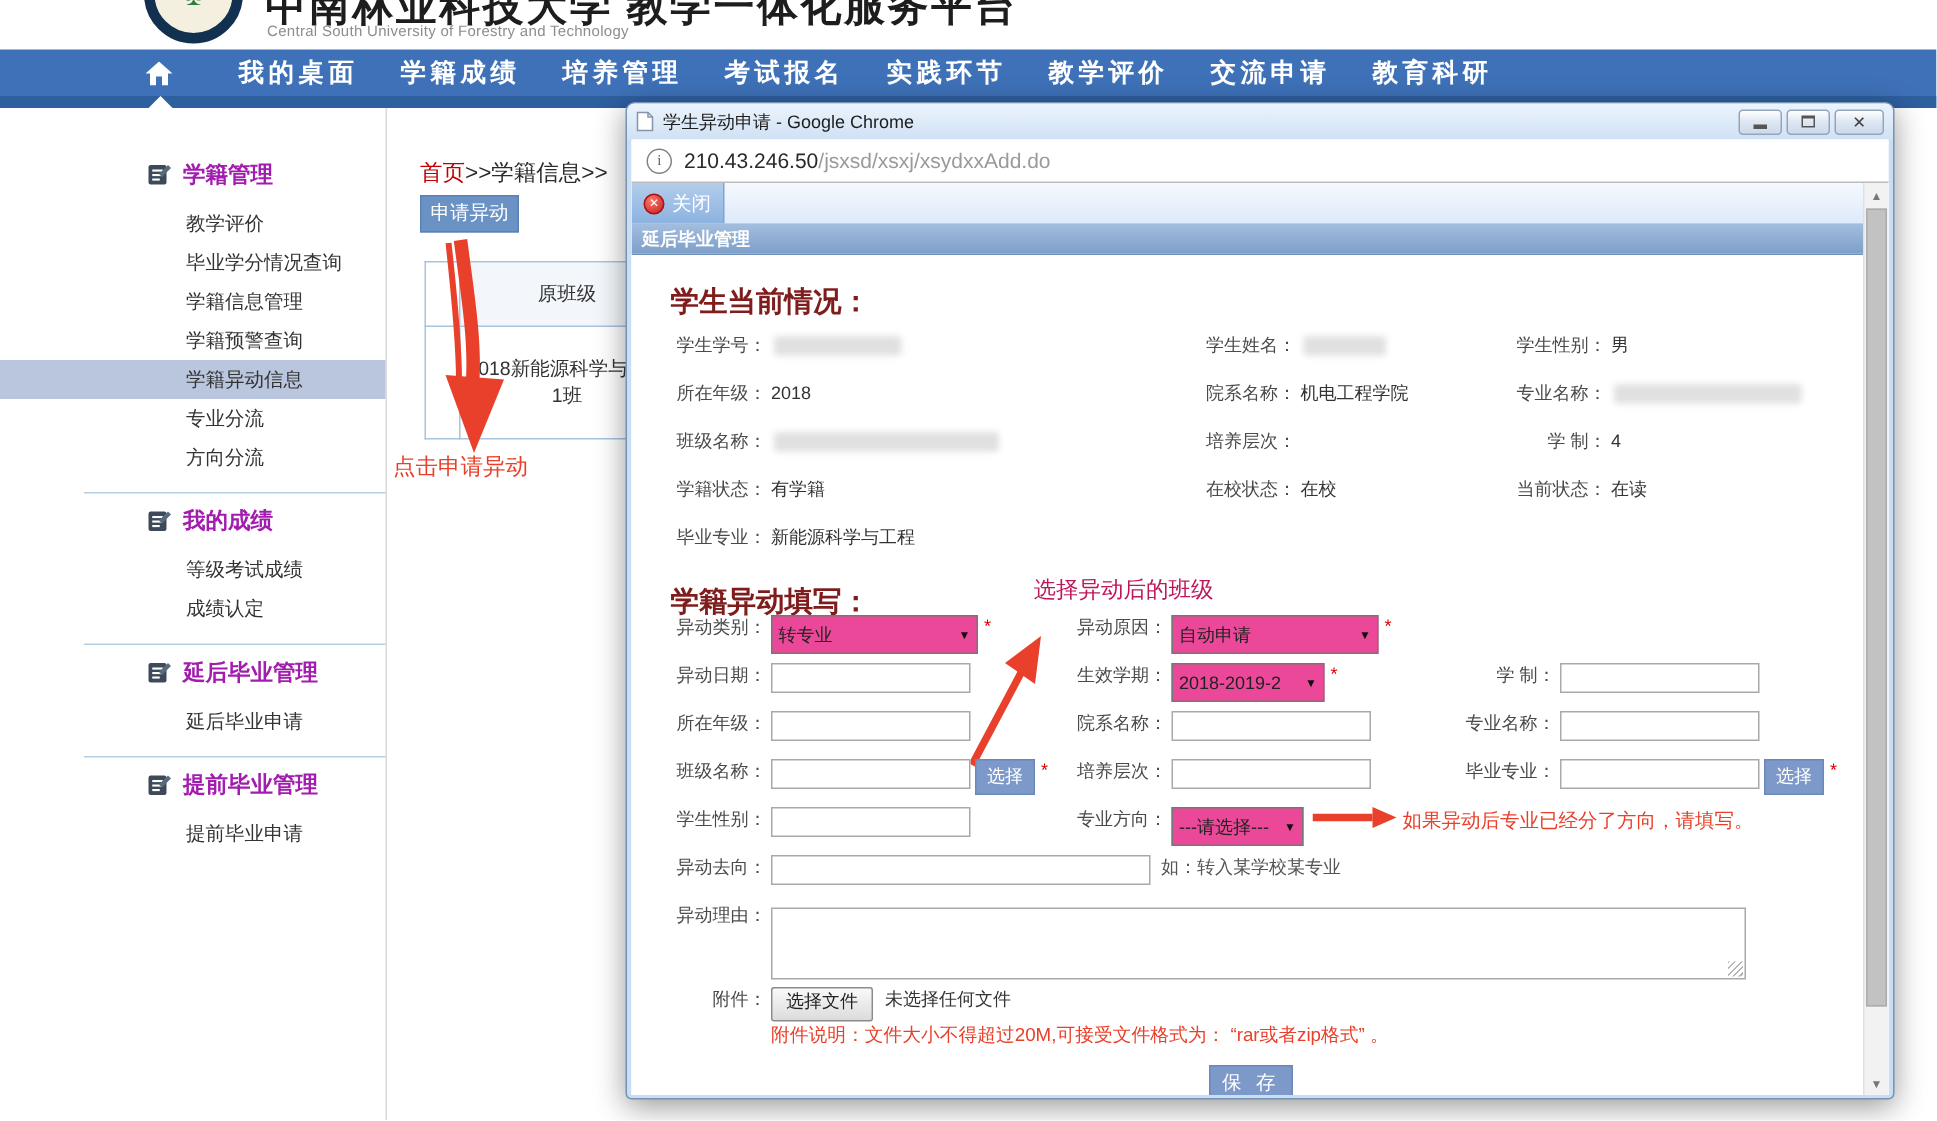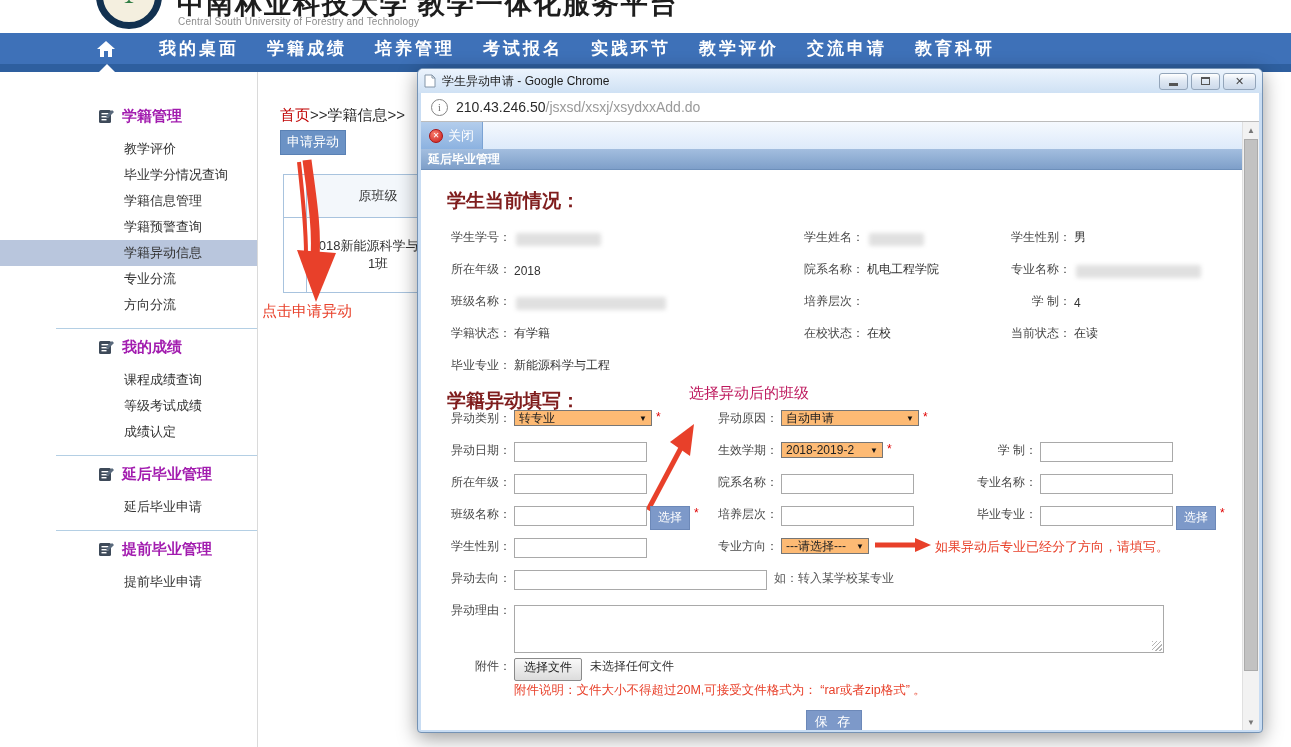--- a/index.html
+++ b/index.html
@@ -87,21 +87,21 @@
   .varrow{position:absolute;left:0;right:0;height:16px;display:flex;align-items:center;justify-content:center;
         color:#777;font-size:8px;cursor:pointer}
   .varrow.down{bottom:0}
   .vthumb{position:absolute;top:17px;left:1px;right:1px;height:calc(100% - 78px);
         background:#c2c2c2;border:1px solid #ababab;cursor:pointer}
 
   
   .sec-label{position:absolute;left:26px;font-weight:bold;font-size:19px;color:#7f1d1d}
   .igrid{position:absolute;left:26px;top:44px;right:10px;display:grid;
         grid-template-columns:353px 207px 1fr;grid-auto-rows:32px}
-  .icell{display:flex;align-items:flex-end;font-size:12px;color:#333}
+  .icell{display:flex;align-items:center;font-size:12px;color:#333}
   .ilbl{width:64px;text-align:right;color:#4a4a4a;white-space:pre}
   .ival{margin-left:3px}
   .redact{display:inline-block;height:13px;margin-left:5px;background:#e0e0e0;border-radius:2px;filter:blur(2px)}
   .igrid .icell:nth-child(1) .redact{width:85px}
   .igrid .icell:nth-child(2) .redact{width:55px}
   .igrid .icell:nth-child(6) .redact{width:125px}
   .igrid .icell:nth-child(7) .redact{width:150px}
 
   .ann-select{position:absolute;left:268px;top:214px;color:#be185d;font-size:15px;white-space:nowrap}
   .arrow2{position:absolute;left:215px;top:246px;width:70px;height:100px}
@@ -110,21 +110,21 @@
   .frow{position:relative;height:32px}
   .frow.tall{height:56px}
   .frow.attach{height:24px}
   .fc{position:absolute;top:0;height:100%;display:flex;align-items:flex-start;font-size:12px;color:#4a4a4a}
   .fc.c1{left:14px}.fc.c2{left:297px}.fc.c3{left:552px}
   .flbl{text-align:right;white-space:pre}
   .c1 .flbl{width:76px}.c2 .flbl{width:60px}.c3 .flbl{width:64px}
   .inp{height:20px;width:133px;margin-left:3px;border:1px solid #a9a9a9;box-sizing:border-box;
         font-size:12px;padding:0 3px;font-family:inherit;color:#333}
   .inp.w253{width:253px}
-  .sel{height:16px;margin-left:3px;border:1px solid #767676;box-sizing:border-box;background:#fdba74;
+  .sel{height:26px;margin-left:3px;border:1px solid #767676;box-sizing:border-box;background:#ec4899;
         display:inline-flex;align-items:center;justify-content:space-between;font-size:12px;
         color:#222;padding:0 4px;cursor:pointer}
   .sel .car{font-size:8px;color:#111;margin-left:5px}
   .sel.w138{width:138px}.sel.w102{width:102px}.sel.w88{width:88px}
   .req{color:#e00000;margin-left:4px}
   .selbtn{height:22px;margin-left:3px;padding:0 7px;background:#7d99c9;border:1px solid #6c88b8;
         color:#fff;font-size:12px;line-height:20px;cursor:pointer}
   .hint{color:#555;margin-left:7px;white-space:nowrap}
   .rednote{color:#e8402a;font-size:13px;margin-left:4px;white-space:nowrap}
   .arr3{margin-left:6px;flex:none}
@@ -196,21 +196,20 @@
           <svg width="17" height="17" viewBox="0 0 17 17">
             <rect x="1" y="2" width="12" height="13" rx="1.5" fill="#3e4a59"></rect>
             <rect x="3.5" y="5" width="7" height="1.4" fill="#fff"></rect>
             <rect x="3.5" y="8" width="7" height="1.4" fill="#fff"></rect>
             <rect x="3.5" y="11" width="5" height="1.4" fill="#fff"></rect>
             <path d="M10 10 L16 4 L14 2 L8 8 Z" fill="#5a6a7d"></path>
           </svg>
         </span>
         <span>我的成绩</span>
       </div>
-      <div class="side-item">课程成绩查询</div>
       <div class="side-item">等级考试成绩</div>
       <div class="side-item">成绩认定</div>
       <div class="sec-divider"></div>
       <div class="sec-title">
         <span style="display: flex;">
           <svg width="17" height="17" viewBox="0 0 17 17">
             <rect x="1" y="2" width="12" height="13" rx="1.5" fill="#3e4a59"></rect>
             <rect x="3.5" y="5" width="7" height="1.4" fill="#fff"></rect>
             <rect x="3.5" y="8" width="7" height="1.4" fill="#fff"></rect>
             <rect x="3.5" y="11" width="5" height="1.4" fill="#fff"></rect>

